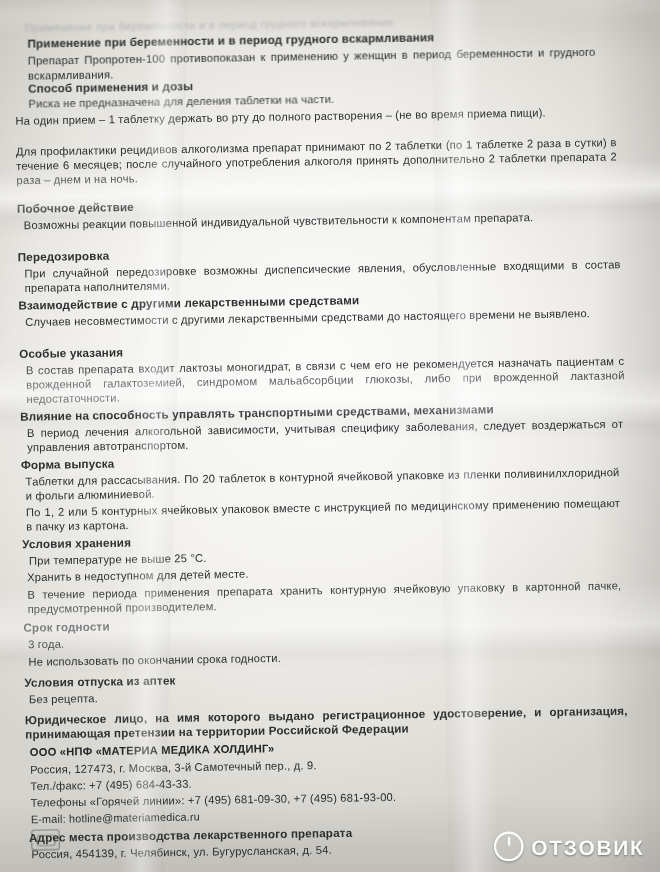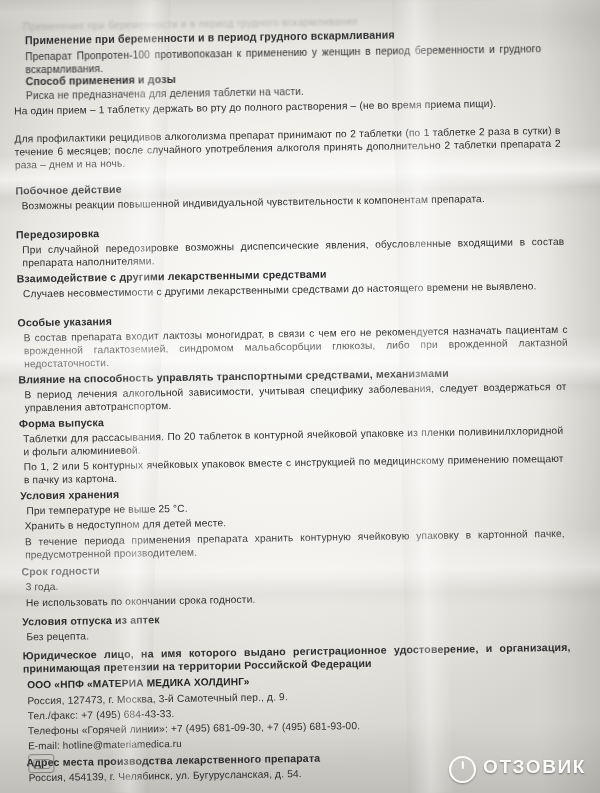--- a/index.html
+++ b/index.html
@@ -103,21 +103,21 @@
     line-height: 13px;
     filter: blur(1.1px);
     letter-spacing: 0.3px;
   }
 
   .watermark {
     position: absolute;
     right: 14px;
     bottom: 10px;
     display: flex;
-    align-items: flex-start;
+    align-items: flex-end;
     gap: 7px;
     color: #ffffff;
     font-size: 19px;
     font-weight: bold;
     letter-spacing: 1.6px;
     text-shadow: 0 1px 2px rgba(0,0,0,0.45);
     opacity: 0.95;
   }
   .watermark .wm-circle {
     width: 23px; height: 23px;

